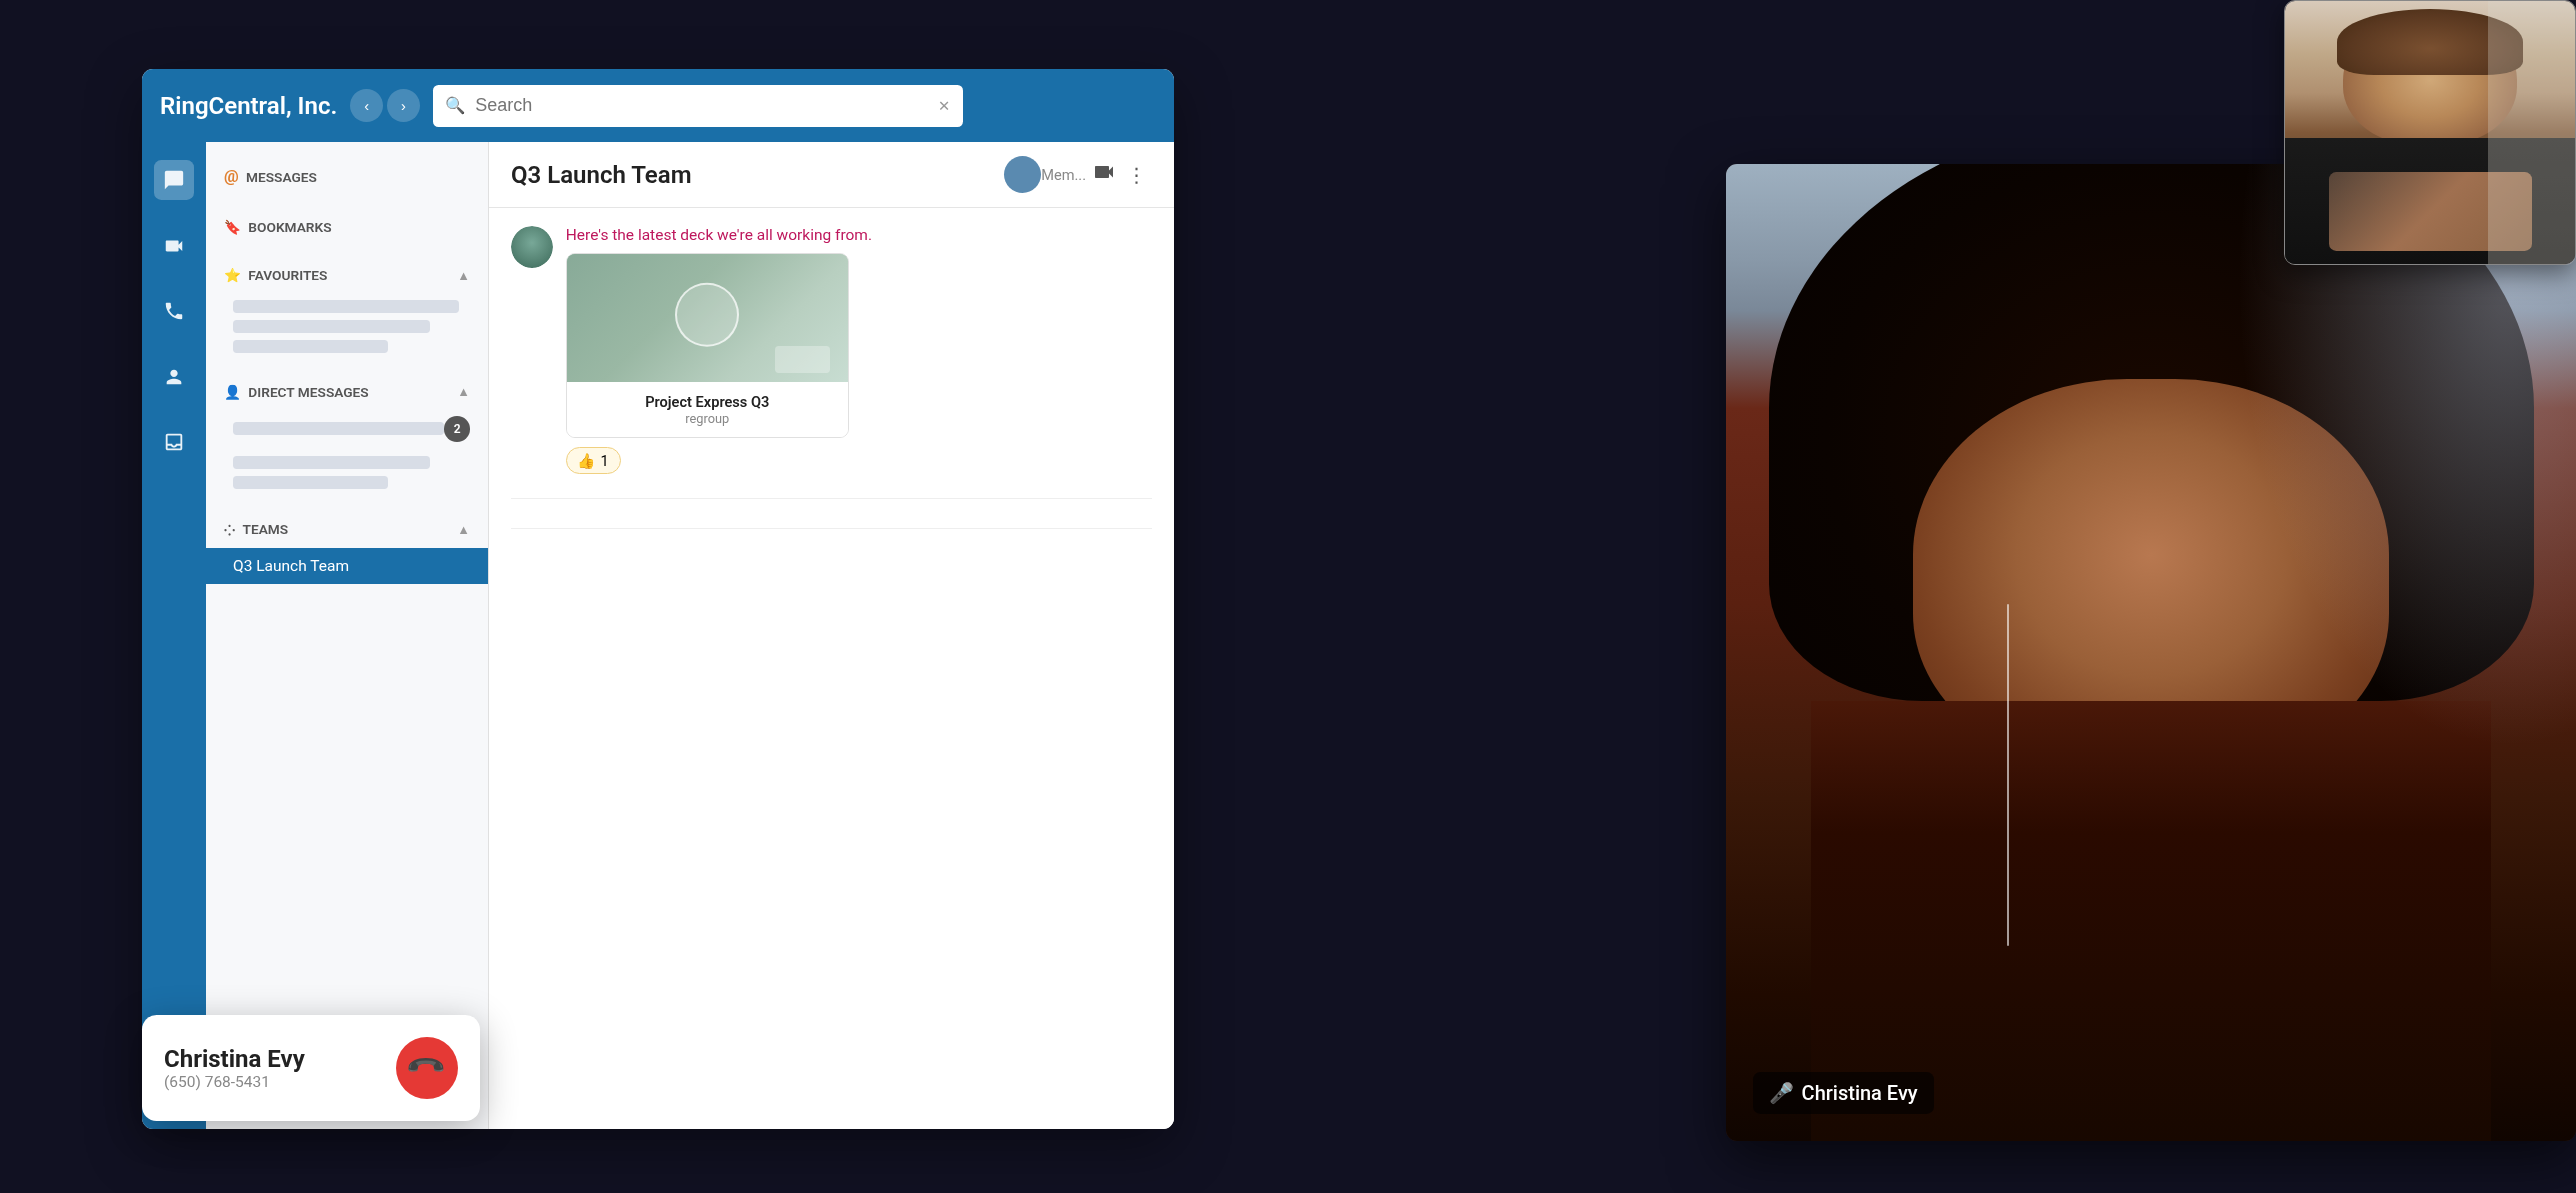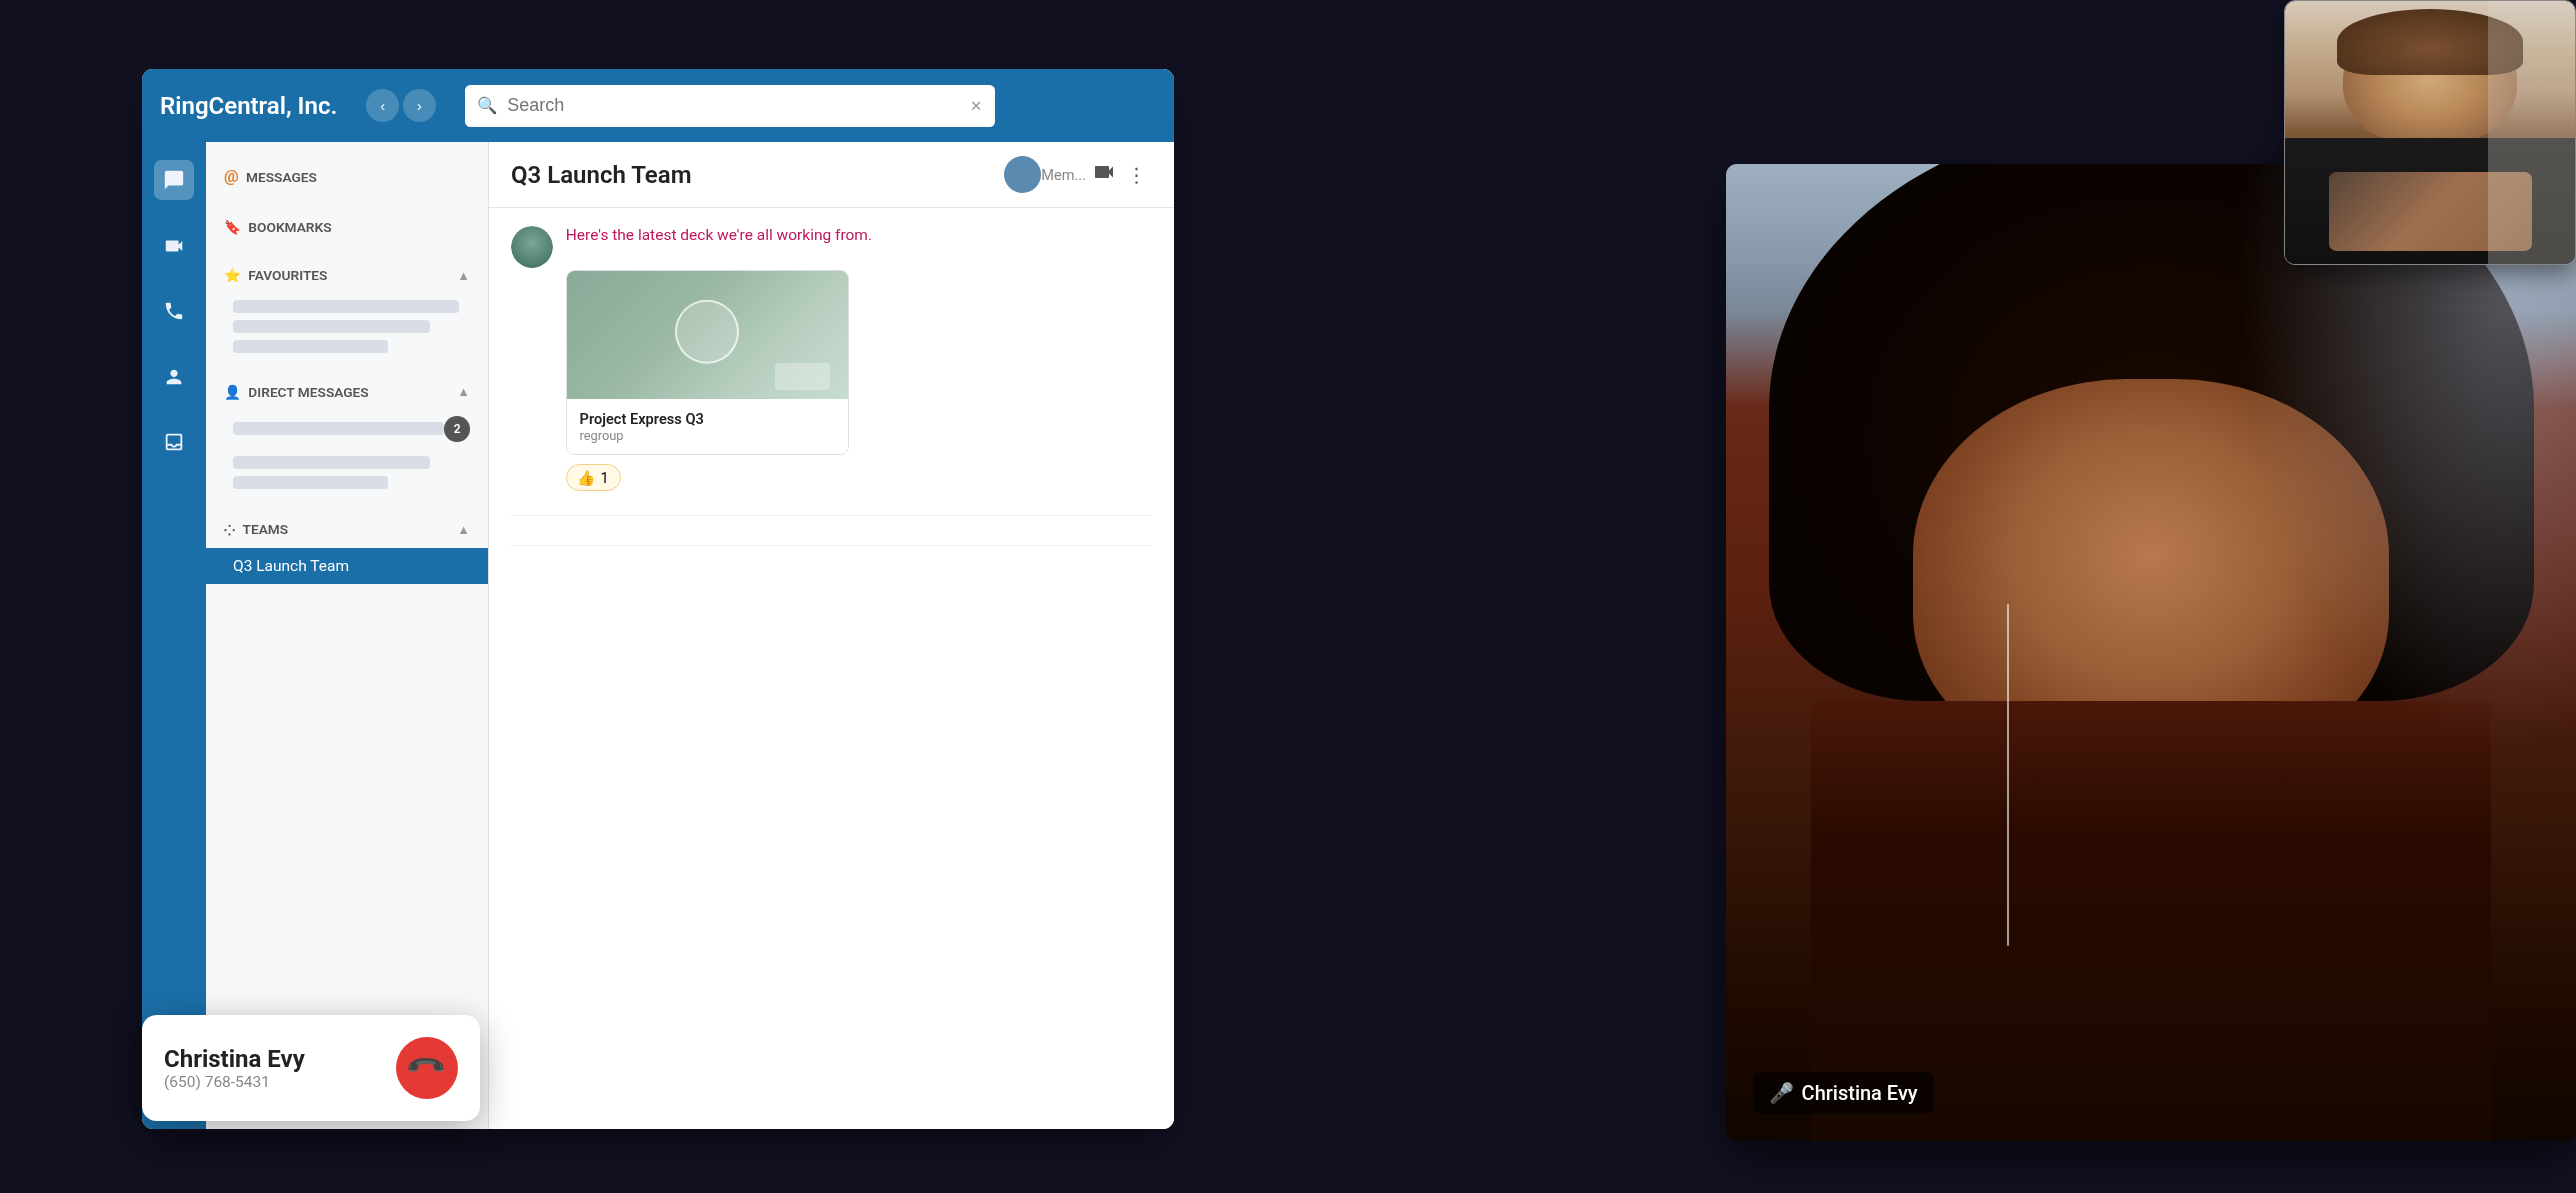--- a/index.html
+++ b/index.html
@@ -27,21 +27,21 @@
       flex-direction: column;
     }
 
     
     .header-bar {
       background: #1a6fa8;
       height: 73px;
       display: flex;
       align-items: center;
       padding: 0 18px;
-      gap: 29px;
+      gap: 13px;
       flex-shrink: 0;
     }
 
     .app-title {
       color: #fff;
       font-size: 24px;
       font-weight: 600;
       white-space: nowrap;
     }
 
@@ -303,21 +303,22 @@
       font-size: 15.5px;
       color: #be185d;
     }
 
     
     .file-card {
       border: 0.9px solid #e0e0e0;
       border-radius: 9px;
       overflow: hidden;
       width: 283px;
-      margin-top: 26px;
+      margin-top: 9px;
+      text-align: center;
     }
 
     .file-card-image {
       width: 100%;
       height: 128px;
       background: linear-gradient(135deg, #8fb8a0 0%, #a8c4b0 50%, #c5d9c8 100%);
       display: flex;
       align-items: center;
       justify-content: center;
       position: relative;

